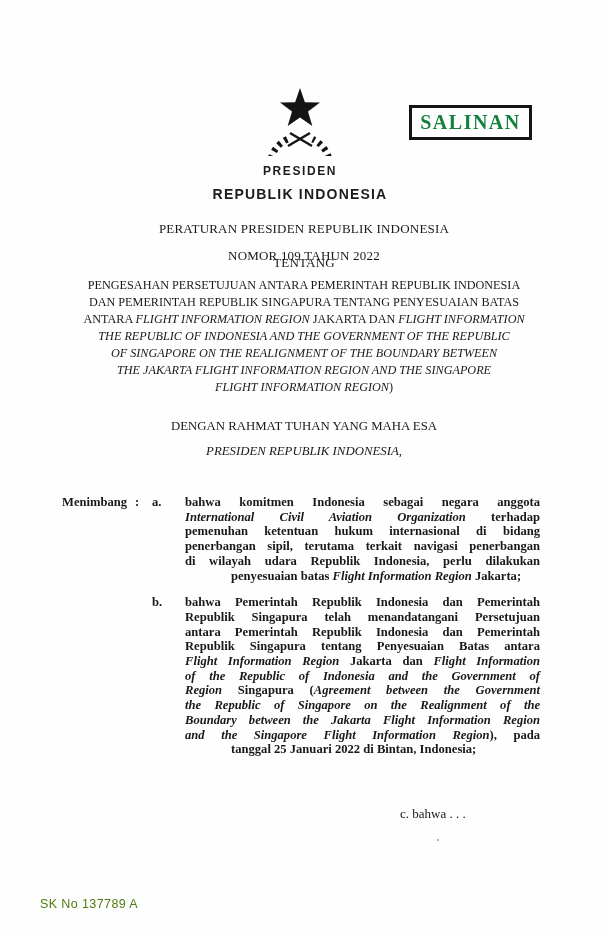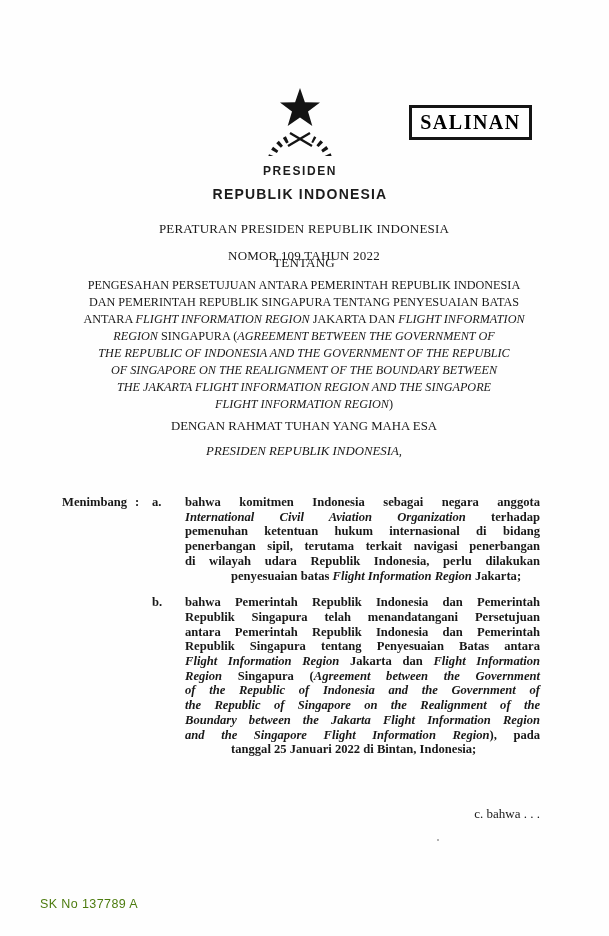--- a/index.html
+++ b/index.html
@@ -17,21 +17,21 @@
   .letterhead { left:150px; top:164px; width:300px; text-align:center;
     font-family:"Liberation Sans", sans-serif; font-weight:bold; color:#1c1c1c; }
   .letterhead .l1 { font-size:12px; letter-spacing:1.6px; }
   .letterhead .l2 { font-size:14px; letter-spacing:1.2px; margin-top:8px; }
 
   
   .salinan {
     left:409px; top:105px; width:123px; height:35px;
     border:3px solid #141414; box-sizing:border-box;
     display:flex; align-items:center; justify-content:center;
-    font-weight:bold; font-size:20px; letter-spacing:1.5px; color:#000000;
+    font-weight:bold; font-size:20px; letter-spacing:1.5px; color:#15803d;
   }
 
   
   .doc-title { left:54px; width:500px; text-align:center; font-size:13px; letter-spacing:0.2px; }
   .t1 { top:221px; }
   .t2 { top:248px; }
   .t3 { top:255px; }
 
   .subject { left:54px; top:277px; width:500px; font-size:12.2px; line-height:17px; }
   .subject .line { text-align:center; }
@@ -41,21 +41,21 @@
   .inv2 { top:444px;font-style:italic; }
 
   
   .consider { left:62px; top:495px; width:478px; font-size:12.6px; line-height:14.7px;font-weight:bold; }
   .crow { display:grid; grid-template-columns:73px 17px 33px 1fr; }
   .crow + .crow { margin-top:12px; }
   .justify .line { text-align:justify; text-align-last:justify; }
   .justify .line:last-child { text-align-last:auto;margin-left:46px; }
   .i { font-style:italic; }
 
-  .catchword { left:400px; top:806px; width:140px; text-align:right; font-size:13px; }
+  .catchword { left:400px; top:806px; width:140px; text-align:left; font-size:13px; }
 
   .footer { left:40px; top:897px; font-family:Liberation Sans, sans-serif;
     font-size:12.5px; letter-spacing:0.4px; color:#4d7c0f; }
 
   .speck { position:absolute; width:2px; height:2px; background:#9a9a9a; border-radius:50%; }
 </style>
 </head>
 <body>
 
 <div class="page">
@@ -78,21 +78,20 @@
   </div>
 
   <div class="abs doc-title t1">PERATURAN PRESIDEN REPUBLIK INDONESIA</div>
   <div class="abs doc-title t2">NOMOR 109 TAHUN 2022</div>
   <div class="abs doc-title t3">TENTANG</div>
 
   <div class="abs subject">
       <div class="line"><span>PENGESAHAN PERSETUJUAN ANTARA PEMERINTAH REPUBLIK INDONESIA</span></div>
       <div class="line"><span>DAN PEMERINTAH REPUBLIK SINGAPURA TENTANG PENYESUAIAN BATAS</span></div>
       <div class="line"><span>ANTARA </span><span class="i">FLIGHT INFORMATION REGION</span><span> JAKARTA DAN </span><span class="i">FLIGHT INFORMATION</span></div>
-      <div class="line"><span class="i">REGION</span><span> SINGAPURA (</span><span class="i">AGREEMENT BETWEEN THE GOVERNMENT OF</span></div>
       <div class="line"><span class="i">THE REPUBLIC OF INDONESIA AND THE GOVERNMENT OF THE REPUBLIC</span></div>
       <div class="line"><span class="i">OF SINGAPORE ON THE REALIGNMENT OF THE BOUNDARY BETWEEN</span></div>
       <div class="line"><span class="i">THE JAKARTA FLIGHT INFORMATION REGION AND THE SINGAPORE</span></div>
       <div class="line"><span class="i">FLIGHT INFORMATION REGION</span><span>)</span></div>
     </div>
 
   <div class="abs invoc inv1">DENGAN RAHMAT TUHAN YANG MAHA ESA</div>
   <div class="abs invoc inv2">PRESIDEN REPUBLIK INDONESIA,</div>
 
   <div class="abs consider">
@@ -112,22 +111,22 @@
     <div class="crow">
       <span></span>
       <span></span>
       <span>b.</span>
       <div class="justify">
           <div class="line"><span>bahwa Pemerintah Republik Indonesia dan Pemerintah</span></div>
           <div class="line"><span>Republik Singapura telah menandatangani Persetujuan</span></div>
           <div class="line"><span>antara Pemerintah Republik Indonesia dan Pemerintah</span></div>
           <div class="line"><span>Republik Singapura tentang Penyesuaian Batas antara</span></div>
           <div class="line"><span class="i">Flight Information Region</span><span> Jakarta dan </span><span class="i">Flight Information</span></div>
+          <div class="line"><span class="i">of the Republic of Indonesia and the Government of</span></div>
           <div class="line"><span class="i">Region</span><span> Singapura (</span><span class="i">Agreement between the Government</span></div>
-          <div class="line"><span class="i">of the Republic of Indonesia and the Government of</span></div>
           <div class="line"><span class="i">the Republic of Singapore on the Realignment of the</span></div>
           <div class="line"><span class="i">Boundary between the Jakarta Flight Information Region</span></div>
           <div class="line"><span class="i">and the Singapore Flight Information Region</span><span>), pada</span></div>
           <div class="line"><span>tanggal 25 Januari 2022 di Bintan, Indonesia;</span></div>
         </div>
     </div>
   </div>
 
   <div class="abs catchword">c. bahwa . . .</div>
 

